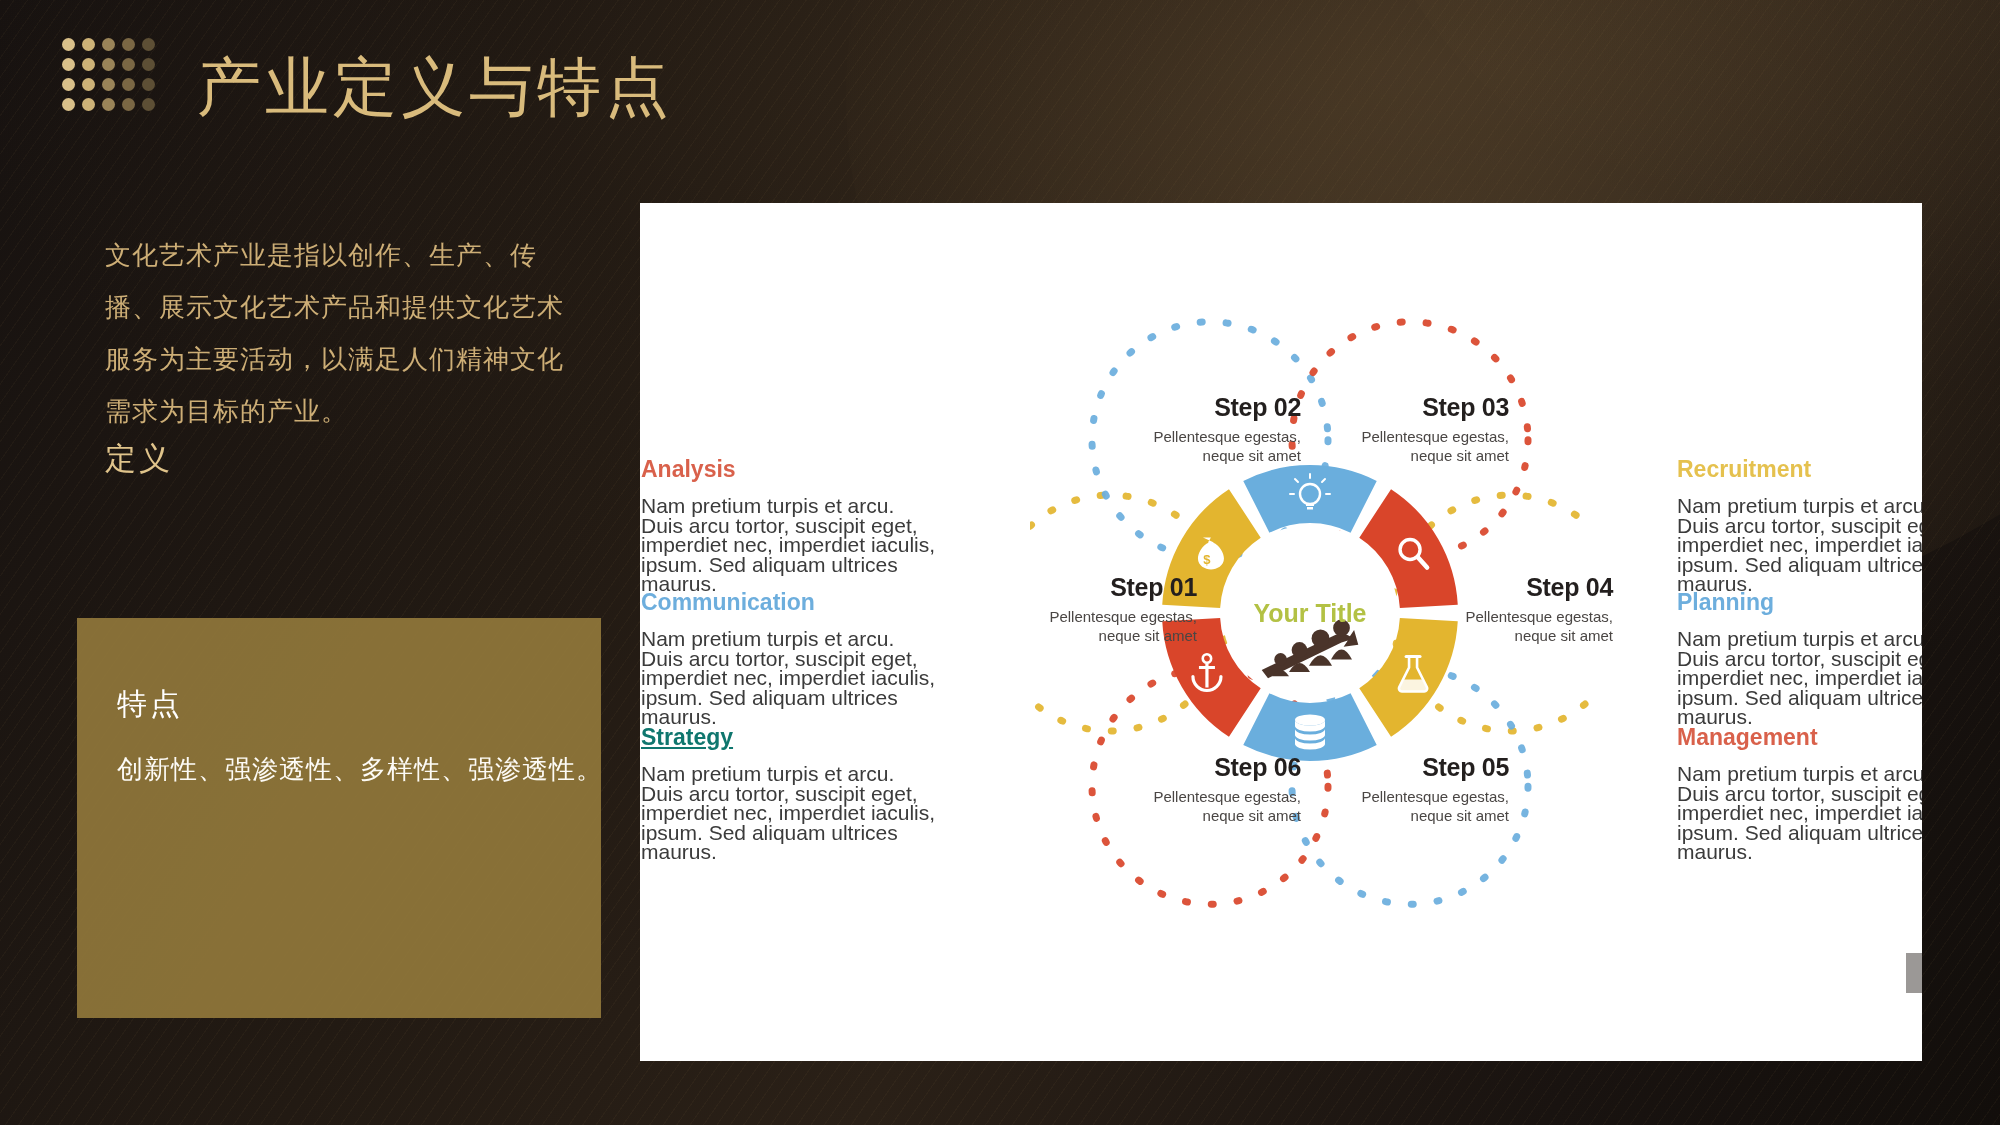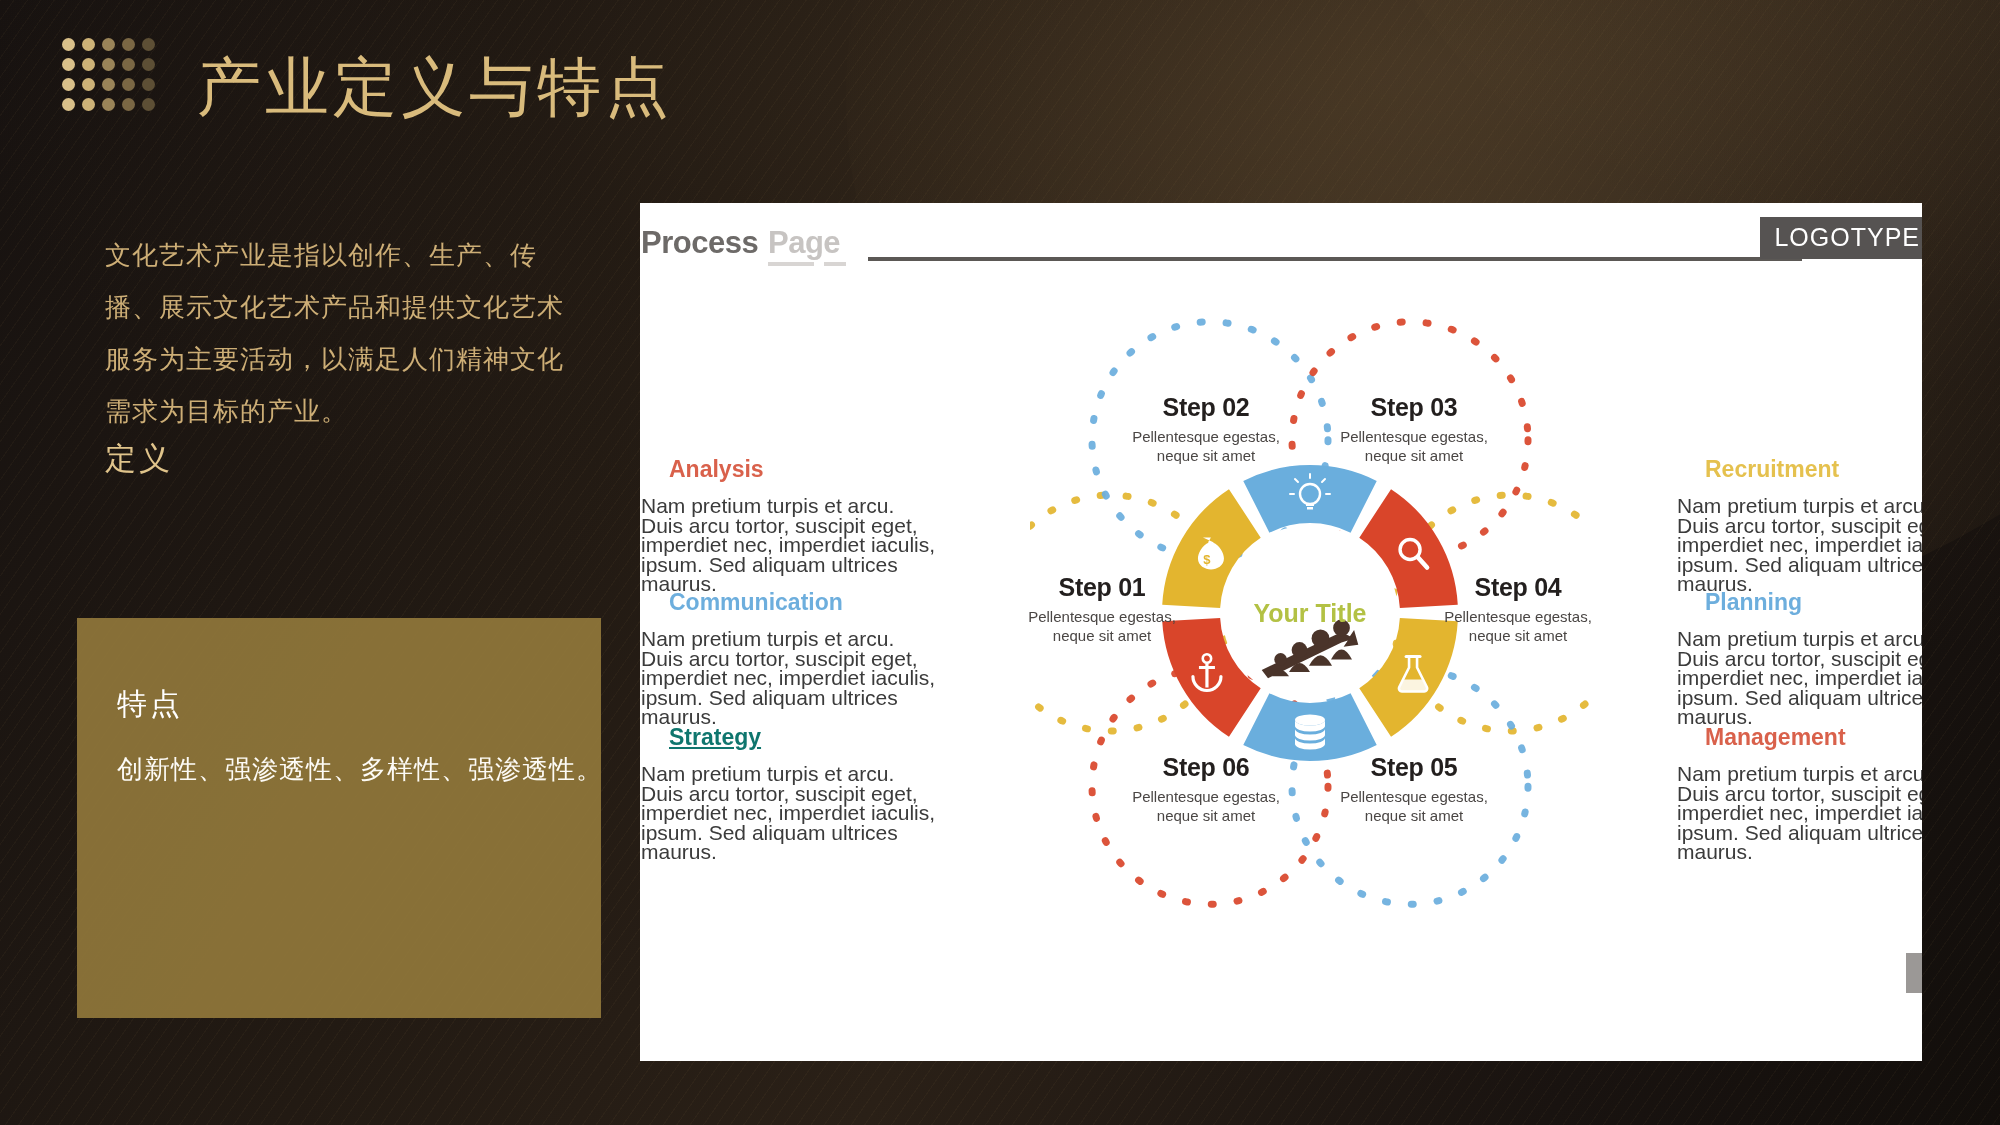--- a/index.html
+++ b/index.html
@@ -101,28 +101,28 @@
     position:absolute; right:-12px; top:14px;
     background:#565352; color:#ffffff;
     font-size:25px; letter-spacing:1px; padding:6px 14px 7px 14px; white-space:nowrap;
   }
   #bottom-chip{
     position:absolute; right:-6px; bottom:68px; width:22px; height:40px;
     background:#9b9896;
   }
 
   .col-block{ position:absolute; width:300px; }
-  .col-heading{ font-size:23px; font-weight:bold; margin:0 0 13px 0; white-space:nowrap;padding-left:28px; }
+  .col-heading{ font-size:23px; font-weight:bold; margin:0 0 13px 0; white-space:nowrap; }
   .col-body{ font-size:21px; line-height:19.5px; color:#3b3b3b; }
 
   
   #wheel{ position:absolute; left:390px; top:100px; width:560px; height:620px; }
   #wheel svg{ position:absolute; inset:0; }
 
-  .step-label{ position:absolute; text-align:center; width:190px; }
+  .step-label{ position:absolute; text-align:right; width:190px; }
   .step-title{ font-size:25px; font-weight:bold; color:#231f1e; letter-spacing:-.3px; }
   .step-desc{ font-size:15px; line-height:19px; color:#4a4644; margin-top:5px; }
 
   #center-title{
     position:absolute; left:50%; top:296px; transform:translateX(-50%);
     font-size:25px; font-weight:bold; color:#b3c144; white-space:nowrap;
   }
 </style>
 </head>
 <body>
@@ -157,28 +157,20 @@
 
 <div id="slide-title">产业定义与特点</div>
 
 <div id="definition-block">
   <div id="definition-body">文化艺术产业是指以创作、生产、传播、展示文化艺术产品和提供文化艺术服务为主要活动，以满足人们精神文化需求为目标的产业。</div>
   <div id="definition-heading">定义</div>
 </div>
 
 <div id="inner-slide">
 
-  <div id="inner-header">
-    <div id="ih-process">Process</div>
-    <div id="ih-page">Page</div>
-    <div id="ih-underline-a"></div>
-    <div id="ih-underline-b"></div>
-    <div id="ih-rule"></div>
-    <div id="logotype-badge">LOGOTYPE</div>
-  </div>
 
   <div class="col-block" style="left:1px; top:253px;">
     <div class="col-heading" style="color: rgb(217, 97, 75);">Analysis</div>
     <div class="col-body">Nam pretium turpis et arcu. Duis arcu tortor, suscipit eget, imperdiet nec, imperdiet iaculis, ipsum. Sed aliquam ultrices maurus.</div>
   </div>
   <div class="col-block" style="left:1px; top:386px;">
     <div class="col-heading" style="color: rgb(109, 174, 221);">Communication</div>
     <div class="col-body">Nam pretium turpis et arcu. Duis arcu tortor, suscipit eget, imperdiet nec, imperdiet iaculis, ipsum. Sed aliquam ultrices maurus.</div>
   </div>
   <div class="col-block" style="left:1px; top:521px;">

